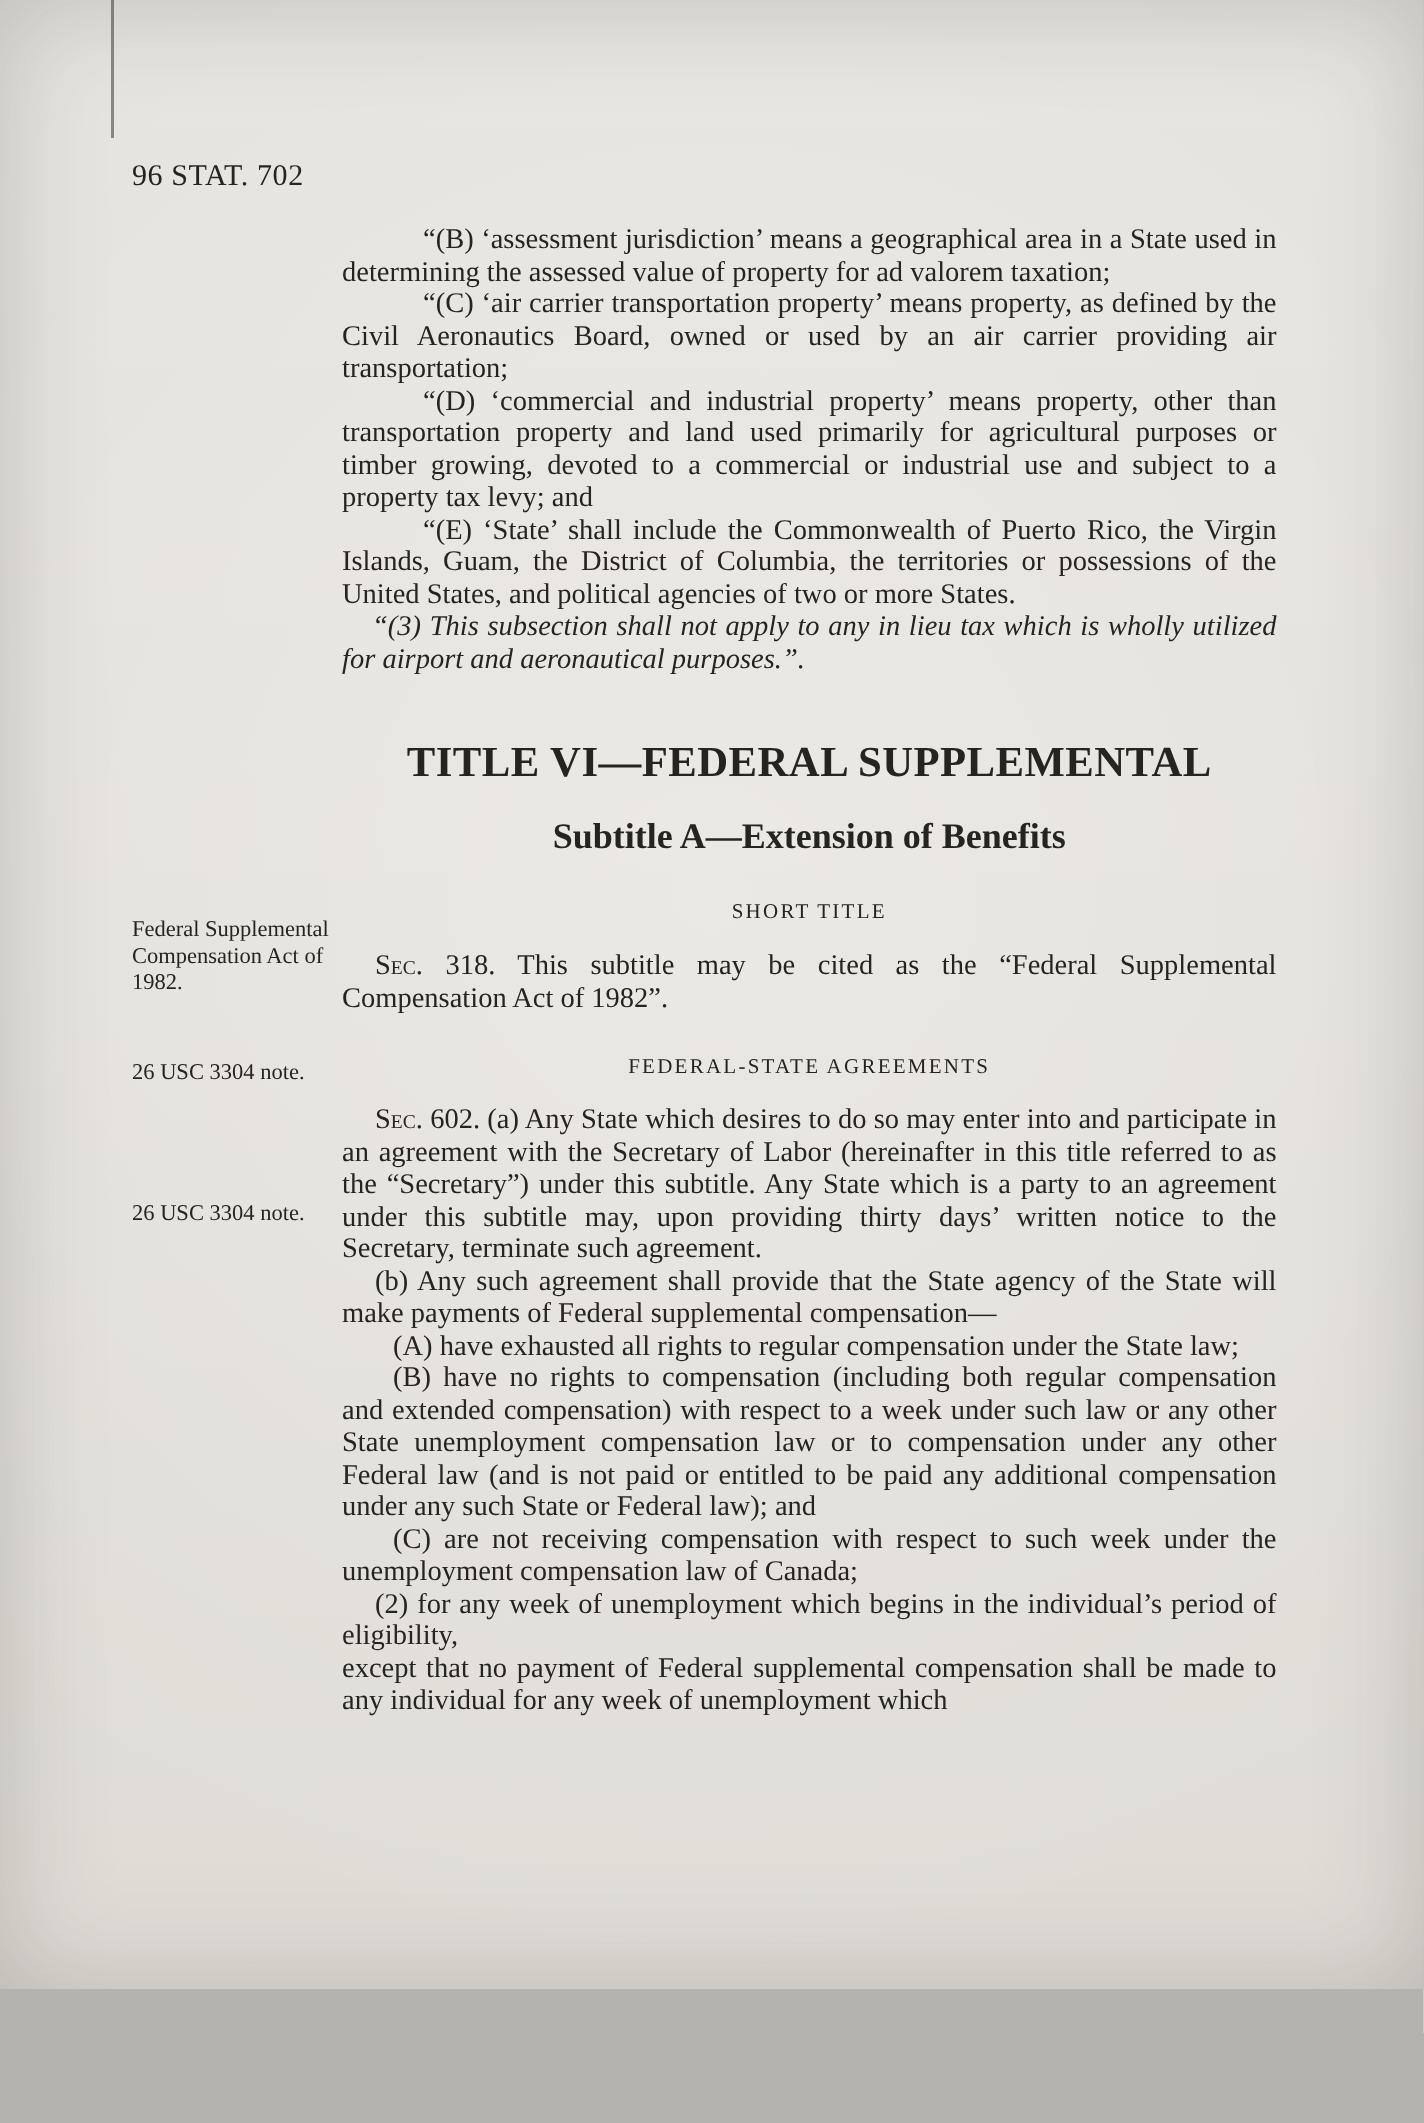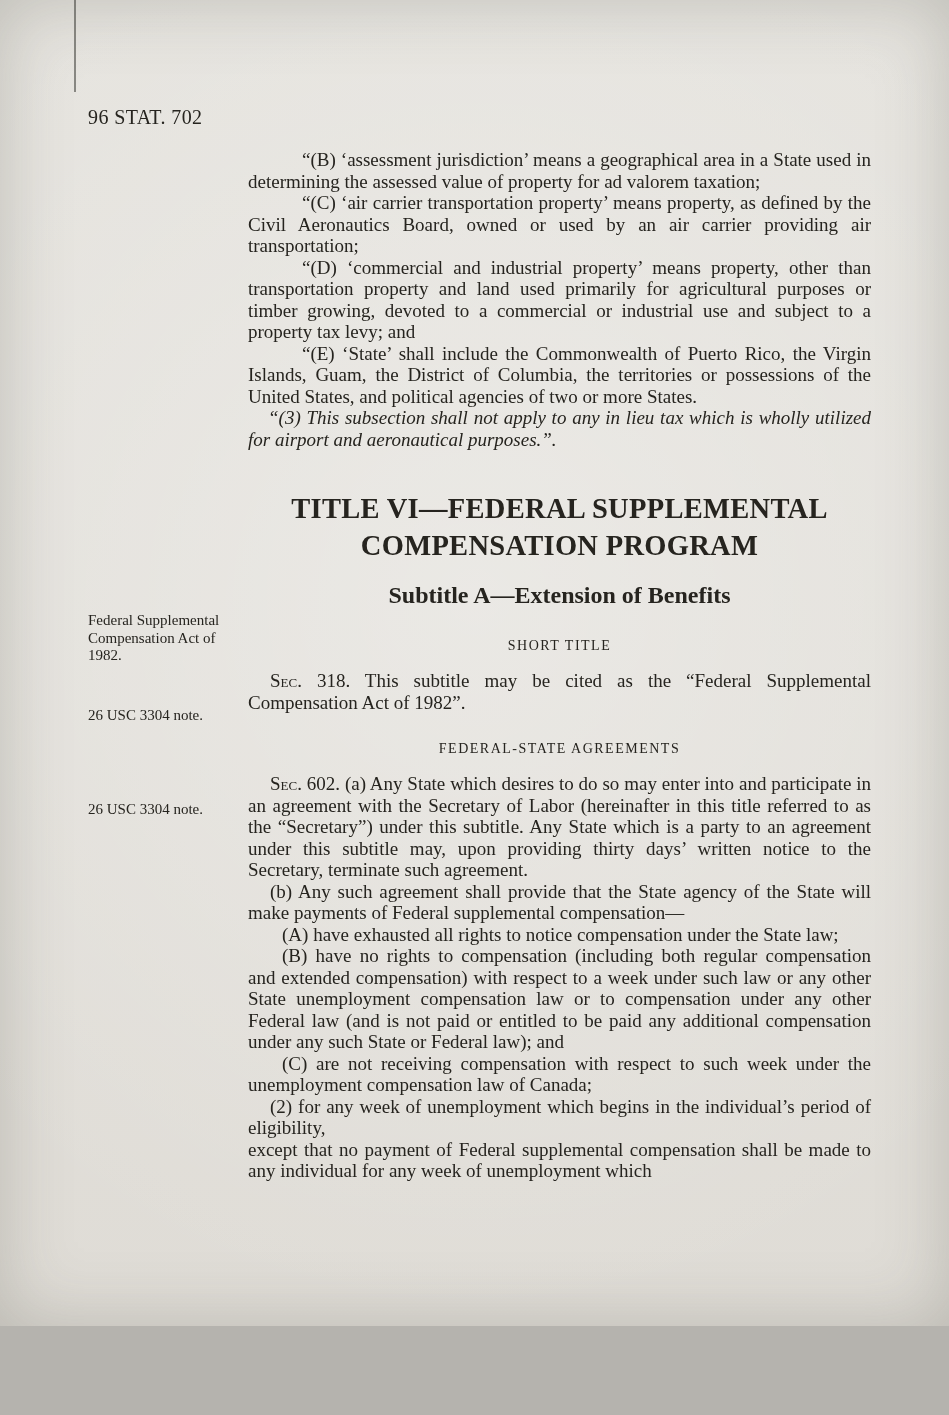--- a/index.html
+++ b/index.html
@@ -40,21 +40,21 @@
   .mnote {
     position: absolute; left: 88px; width: 142px;
     font-size: 15px; line-height: 17.5px;
   }
   .mnote-act  { top: 612px; }
   .mnote-usc1 { top: 707px; }
   .mnote-usc2 { top: 801px; }
 
   
   .col {
-    position: absolute; left: 248px; top: 149px; width: 623px;
+    position: absolute; left: 228px; top: 149px; width: 623px;
     font-size: 19px; line-height: 21.5px;
   }
   .col p { margin: 0; text-align: justify; }
   .p-q   { text-indent: 54px; }
   .p-3   { text-indent: 20px; font-style: italic; }
   .p-sec { text-indent: 22px; }
   .p-b   { text-indent: 22px; }
   .li-1   { margin-left: 78px; }
   .li-sub { margin-left: 78px; text-indent: 34px; }
   .li-2   { margin-left: 32px; text-indent: 22px; }
@@ -92,34 +92,33 @@
   <main class="col">
 
     <p class="p-q">“(B) ‘assessment jurisdiction’ means a geographical area in a State used in determining the assessed value of property for ad valorem taxation;</p>
     <p class="p-q">“(C) ‘air carrier transportation property’ means property, as defined by the Civil Aeronautics Board, owned or used by an air carrier providing air transportation;</p>
     <p class="p-q">“(D) ‘commercial and industrial property’ means property, other than transportation property and land used primarily for agricultural purposes or timber growing, devoted to a commercial or industrial use and subject to a property tax levy; and</p>
     <p class="p-q">“(E) ‘State’ shall include the Commonwealth of Puerto Rico, the Virgin Islands, Guam, the District of Columbia, the territories or possessions of the United States, and political agencies of two or more States.</p>
     <p class="p-3">“(3) This subsection shall not apply to any in lieu tax which is wholly utilized for airport and aeronautical purposes.”.</p>
 
     <h1 class="title-heading">
       <span class="th-line">TITLE VI—FEDERAL SUPPLEMENTAL</span>
-      <span class="th-line">COMPENSATION PROGRAM</span>
     </h1>
 
     <h2 class="subtitle-heading">Subtitle A—Extension of Benefits</h2>
 
     <h3 class="sub-heading">SHORT TITLE</h3>
 
     <p class="p-sec"><span class="sc">Sec. 318.</span> <span>This subtitle may be cited as the “Federal Supplemental Compensation Act of 1982”.</span></p>
 
     <h3 class="sub-heading">FEDERAL-STATE AGREEMENTS</h3>
 
     <p class="p-sec"><span class="sc">Sec. 602.</span> <span>(a) Any State which desires to do so may enter into and participate in an agreement with the Secretary of Labor (hereinafter in this title referred to as the “Secretary”) under this subtitle. Any State which is a party to an agreement under this subtitle may, upon providing thirty days’ written notice to the Secretary, terminate such agreement.</span></p>
 
     <p class="p-b">(b) Any such agreement shall provide that the State agency of the State will make payments of Federal supplemental compensation—</p>
-    <p class="li-sub">(A) have exhausted all rights to notice compensation under the State law;</p>
+    <p class="li-sub">(A) have exhausted all rights to regular compensation under the State law;</p>
     <p class="li-sub">(B) have no rights to compensation (including both regular compensation and extended compensation) with respect to a week under such law or any other State unemployment compensation law or to compensation under any other Federal law (and is not paid or entitled to be paid any additional compensation under any such State or Federal law); and</p>
     <p class="li-sub">(C) are not receiving compensation with respect to such week under the unemployment compensation law of Canada;</p>
     <p class="li-2">(2) for any week of unemployment which begins in the individual’s period of eligibility,</p>
     <p class="p-except">except that no payment of Federal supplemental compensation shall be made to any individual for any week of unemployment which</p>
 
   </main>
 </div>
 
 </body></html>

